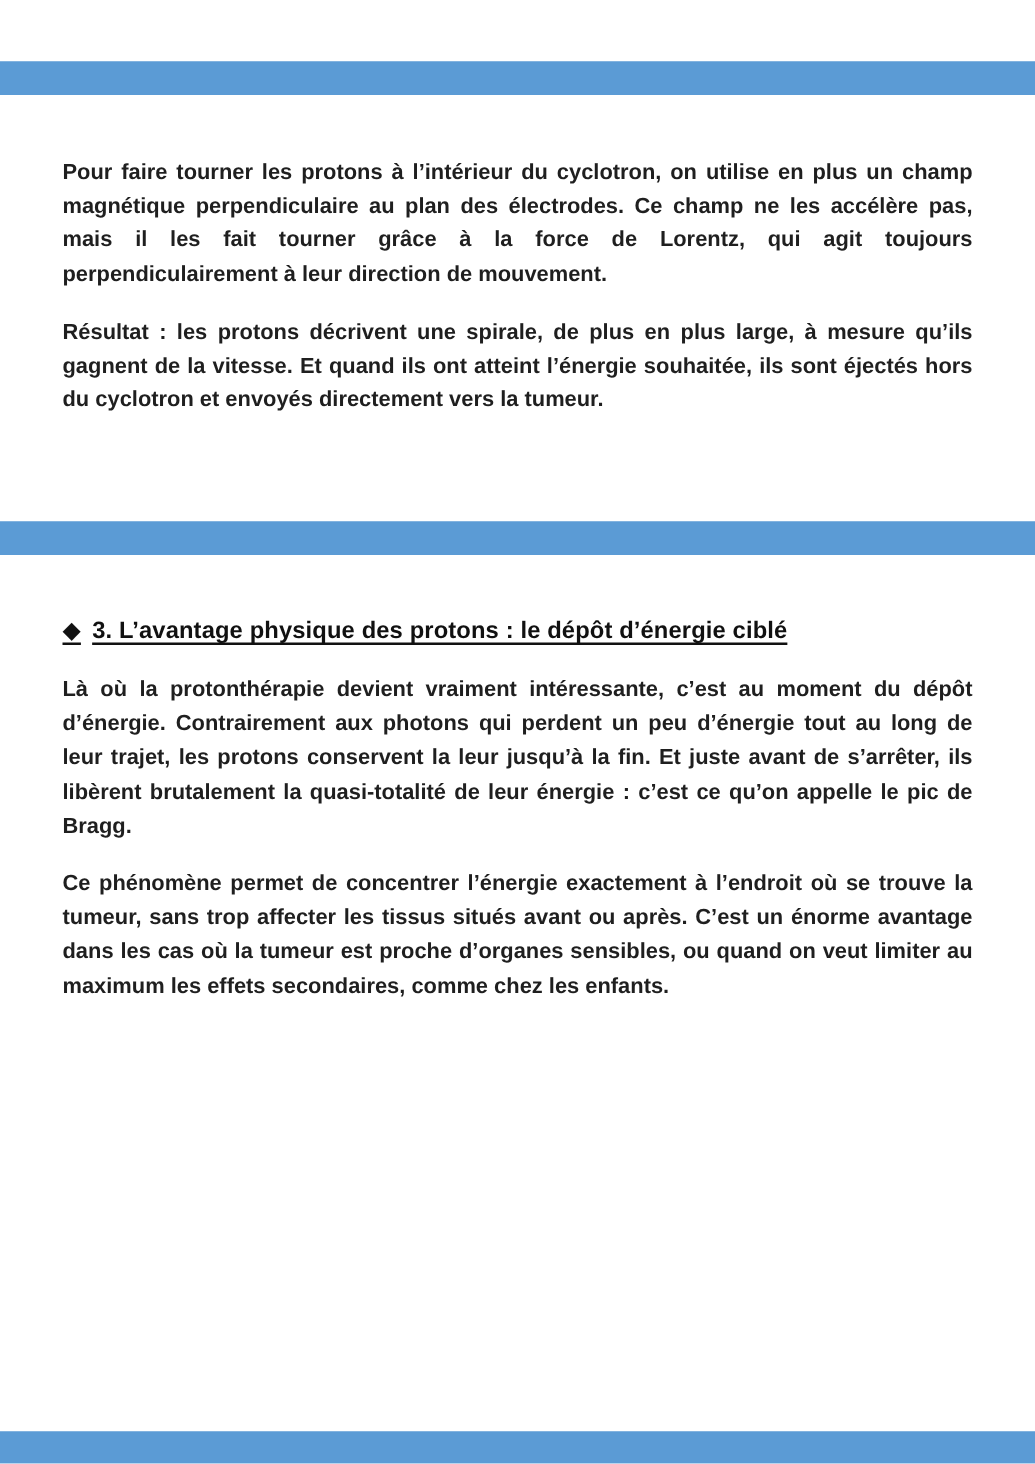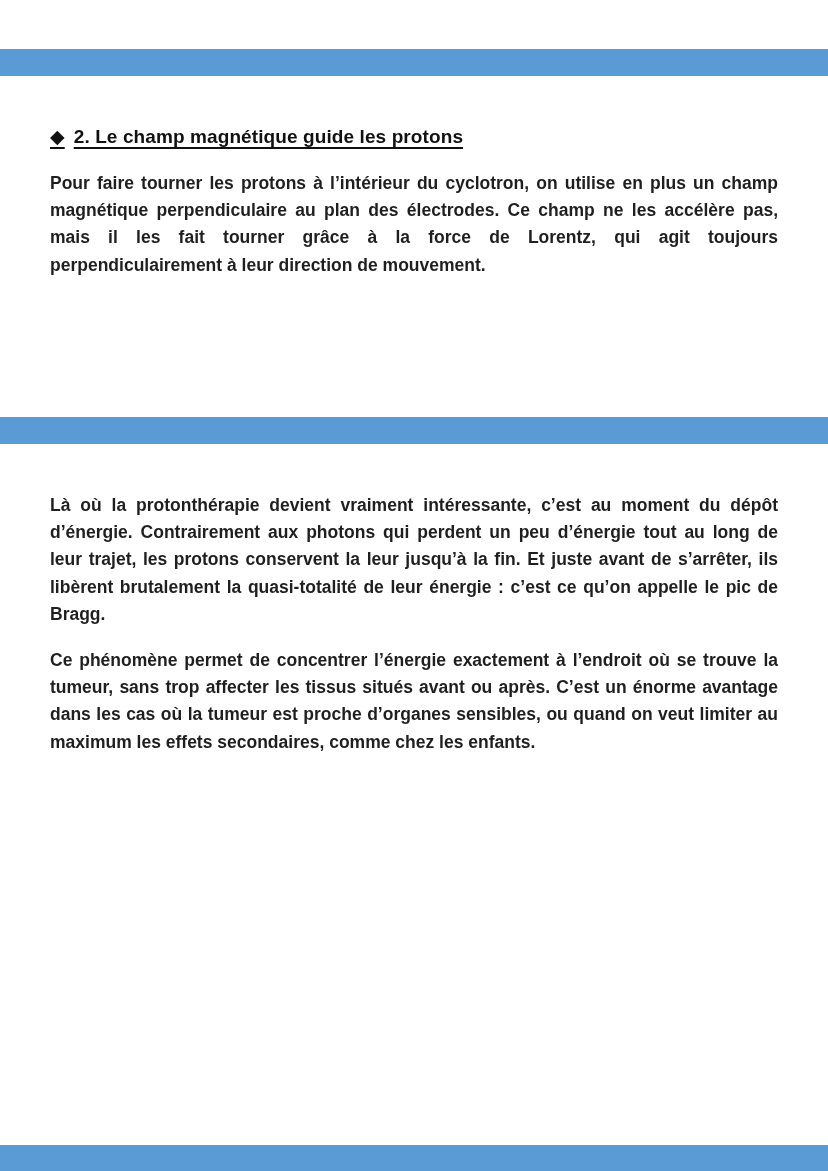--- a/index.html
+++ b/index.html
@@ -63,30 +63,31 @@
   }
 </style>
 </head>
 <body>
 
 <div class="page">
 
   <div class="divider-bar divider-top"></div>
 
   <section class="section section-2">
-    <h2 class="section-heading">
-      <span class="underline-wrap">
-        <span class="bullet">◆</span><span>2. Le champ magnétique guide les protons</span>
-      </span>
-    </h2>
     <p class="body-paragraph">Pour faire tourner les protons à l’intérieur du cyclotron, on utilise en plus un champ magnétique perpendiculaire au plan des électrodes. Ce champ ne les accélère pas, mais il les fait tourner grâce à la force de Lorentz, qui agit toujours perpendiculairement à leur direction de mouvement.</p>
+    <p class="body-paragraph">Résultat : les protons décrivent une spirale, de plus en plus large, à mesure qu’ils gagnent de la vitesse. Et quand ils ont atteint l’énergie souhaitée, ils sont éjectés hors du cyclotron et envoyés directement vers la tumeur.</p>
   </section>
 
   <div class="divider-bar divider-middle"></div>
 
   <section class="section section-3">
+    <h2 class="section-heading">
+      <span class="underline-wrap">
+        <span class="bullet">◆</span><span>3. L’avantage physique des protons : le dépôt d’énergie ciblé</span>
+      </span>
+    </h2>
     <p class="body-paragraph">Là où la protonthérapie devient vraiment intéressante, c’est au moment du dépôt d’énergie. Contrairement aux photons qui perdent un peu d’énergie tout au long de leur trajet, les protons conservent la leur jusqu’à la fin. Et juste avant de s’arrêter, ils libèrent brutalement la quasi-totalité de leur énergie : c’est ce qu’on appelle le pic de Bragg.</p>
     <p class="body-paragraph">Ce phénomène permet de concentrer l’énergie exactement à l’endroit où se trouve la tumeur, sans trop affecter les tissus situés avant ou après. C’est un énorme avantage dans les cas où la tumeur est proche d’organes sensibles, ou quand on veut limiter au maximum les effets secondaires, comme chez les enfants.</p>
   </section>
 
   <div class="divider-bar divider-bottom"></div>
 
 </div>
 
 </body></html>

